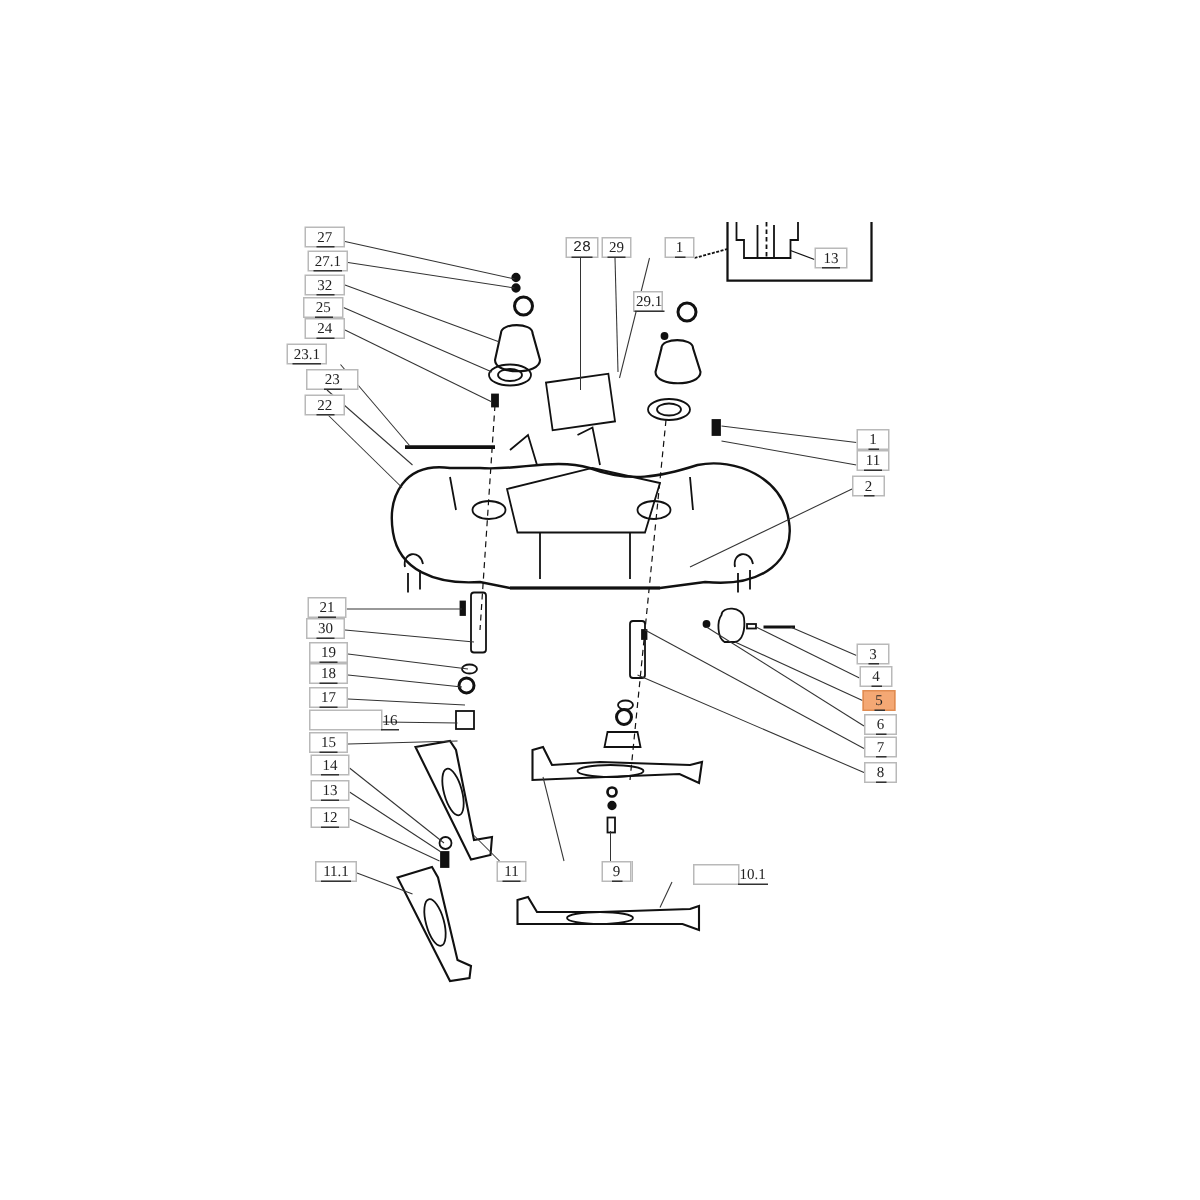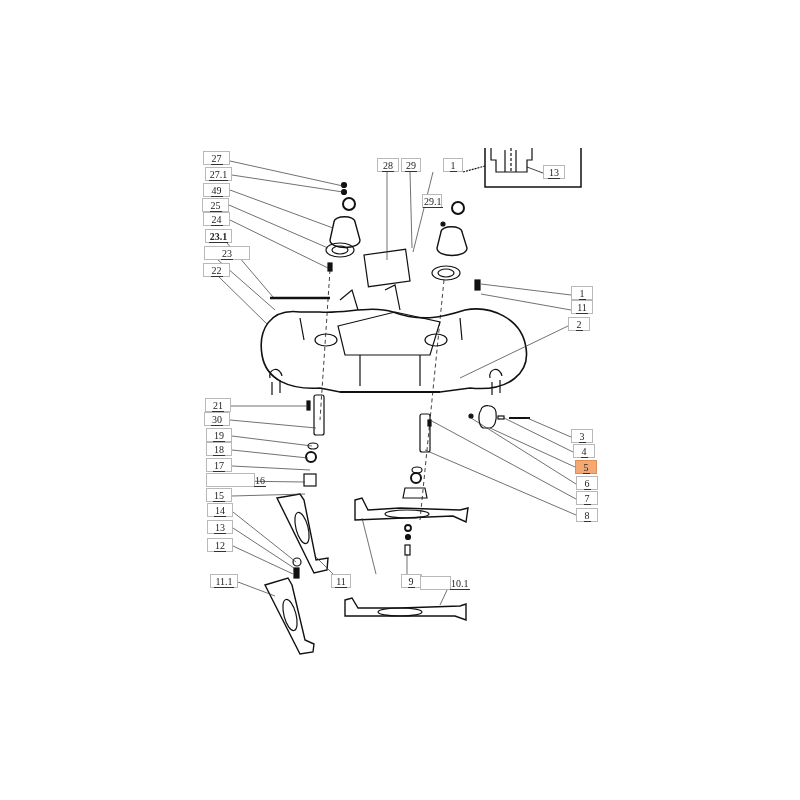--- a/index.html
+++ b/index.html
@@ -136,27 +136,27 @@
     <line x1="333" y1="574" x2="316" y2="557"></line>
     <line x1="376" y1="574" x2="362" y2="518"></line>
     <line x1="407" y1="574" x2="407" y2="554"></line>
     <line x1="448" y1="588" x2="440" y2="605"></line>
   </g>
 </svg>
 
 <div id="callouts">
     <div class="callout" style="left: 203px; top: 151px; width: 27px;"><span>27</span></div>
     <div class="callout" style="left: 205px; top: 167px; width: 27px;"><span>27.1</span></div>
-    <div class="callout" style="left: 203px; top: 183px; width: 27px;"><span>49</span></div>
+    <div class="callout" style="left: 203px; top: 183px; width: 27px;"><span>32</span></div>
     <div class="callout" style="left: 202px; top: 198px; width: 27px;"><span>25</span></div>
     <div class="callout" style="left: 203px; top: 212px; width: 27px;"><span>24</span></div>
-    <div class="callout" style="left: 205px; top: 229px; width: 27px; font-weight: bold;"><span>23.1</span></div>
-    <div class="callout" style="left: 204px; top: 246px; width: 46px;"><span>23</span></div>
+    <div class="callout" style="left: 191px; top: 229px; width: 27px;"><span>23.1</span></div>
+    <div class="callout" style="left: 204px; top: 246px; width: 35px;"><span>23</span></div>
     <div class="callout" style="left: 203px; top: 263px; width: 27px;"><span>22</span></div>
-    <div class="callout" style="left: 377px; top: 158px; width: 22px;"><span>28</span></div>
+    <div class="callout" style="left: 377px; top: 158px; width: 22px; font-family: Liberation Mono, monospace;"><span>28</span></div>
     <div class="callout" style="left: 401px; top: 158px; width: 20px;"><span>29</span></div>
     <div class="callout" style="left: 422px; top: 158px; width: 20px; margin-top: 36px;"><span>29.1</span></div>
     <div class="callout" style="left: 443px; top: 158px; width: 20px;"><span>1</span></div>
     <div class="callout" style="left: 543px; top: 165px; width: 22px;"><span>13</span></div>
     <div class="callout" style="left: 571px; top: 286px; width: 22px;"><span>1</span></div>
     <div class="callout" style="left: 571px; top: 300px; width: 22px;"><span>11</span></div>
     <div class="callout" style="left: 568px; top: 317px; width: 22px;"><span>2</span></div>
     <div class="callout" style="left: 571px; top: 429px; width: 22px;"><span>3</span></div>
     <div class="callout" style="left: 573px; top: 444px; width: 22px;"><span>4</span></div>
     <div class="callout hl" style="left: 575px; top: 460px; width: 22px;"><span>5</span></div>
@@ -170,14 +170,14 @@
     <div class="callout" style="left: 206px; top: 458px; width: 26px;"><span>17</span></div>
     <div class="callout" style="left: 206px; top: 473px; width: 26px; padding-left: 47px;"><span>16</span></div>
     <div class="callout" style="left: 206px; top: 488px; width: 26px;"><span>15</span></div>
     <div class="callout" style="left: 207px; top: 503px; width: 26px;"><span>14</span></div>
     <div class="callout" style="left: 207px; top: 520px; width: 26px;"><span>13</span></div>
     <div class="callout" style="left: 207px; top: 538px; width: 26px;"><span>12</span></div>
     <div class="callout" style="left: 210px; top: 574px; width: 28px;"><span>11.1</span></div>
     <div class="callout" style="left: 331px; top: 574px; width: 20px;"><span>11</span></div>
     <div class="callout" style="left: 370px; top: 574px; width: 20px; margin-left: 32px;"><span>10</span></div>
     <div class="callout" style="left: 401px; top: 574px; width: 20px;"><span>9</span></div>
-    <div class="callout" style="left: 420px; top: 576px; width: 24px; padding-left: 29px;"><span>10.1</span></div>
+    <div class="callout" style="left: 462px; top: 576px; width: 24px; padding-left: 29px;"><span>10.1</span></div>
   </div>
 
 </body></html>

